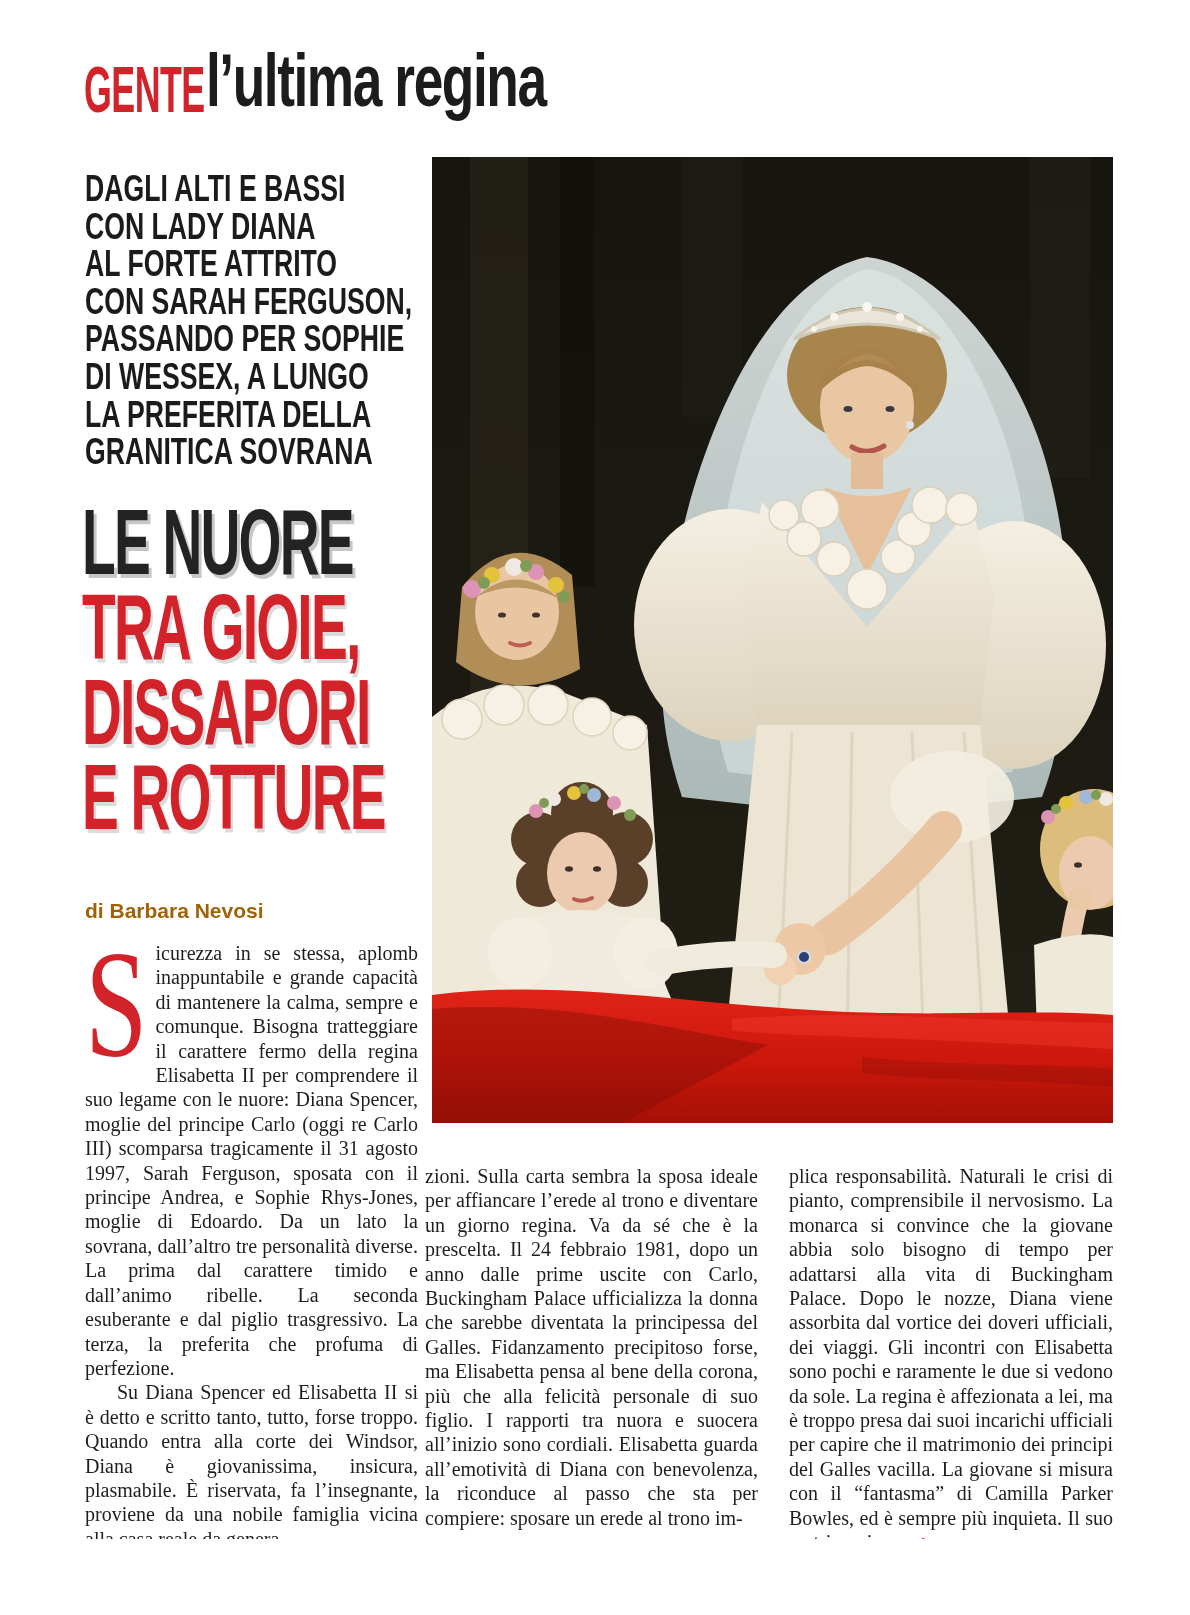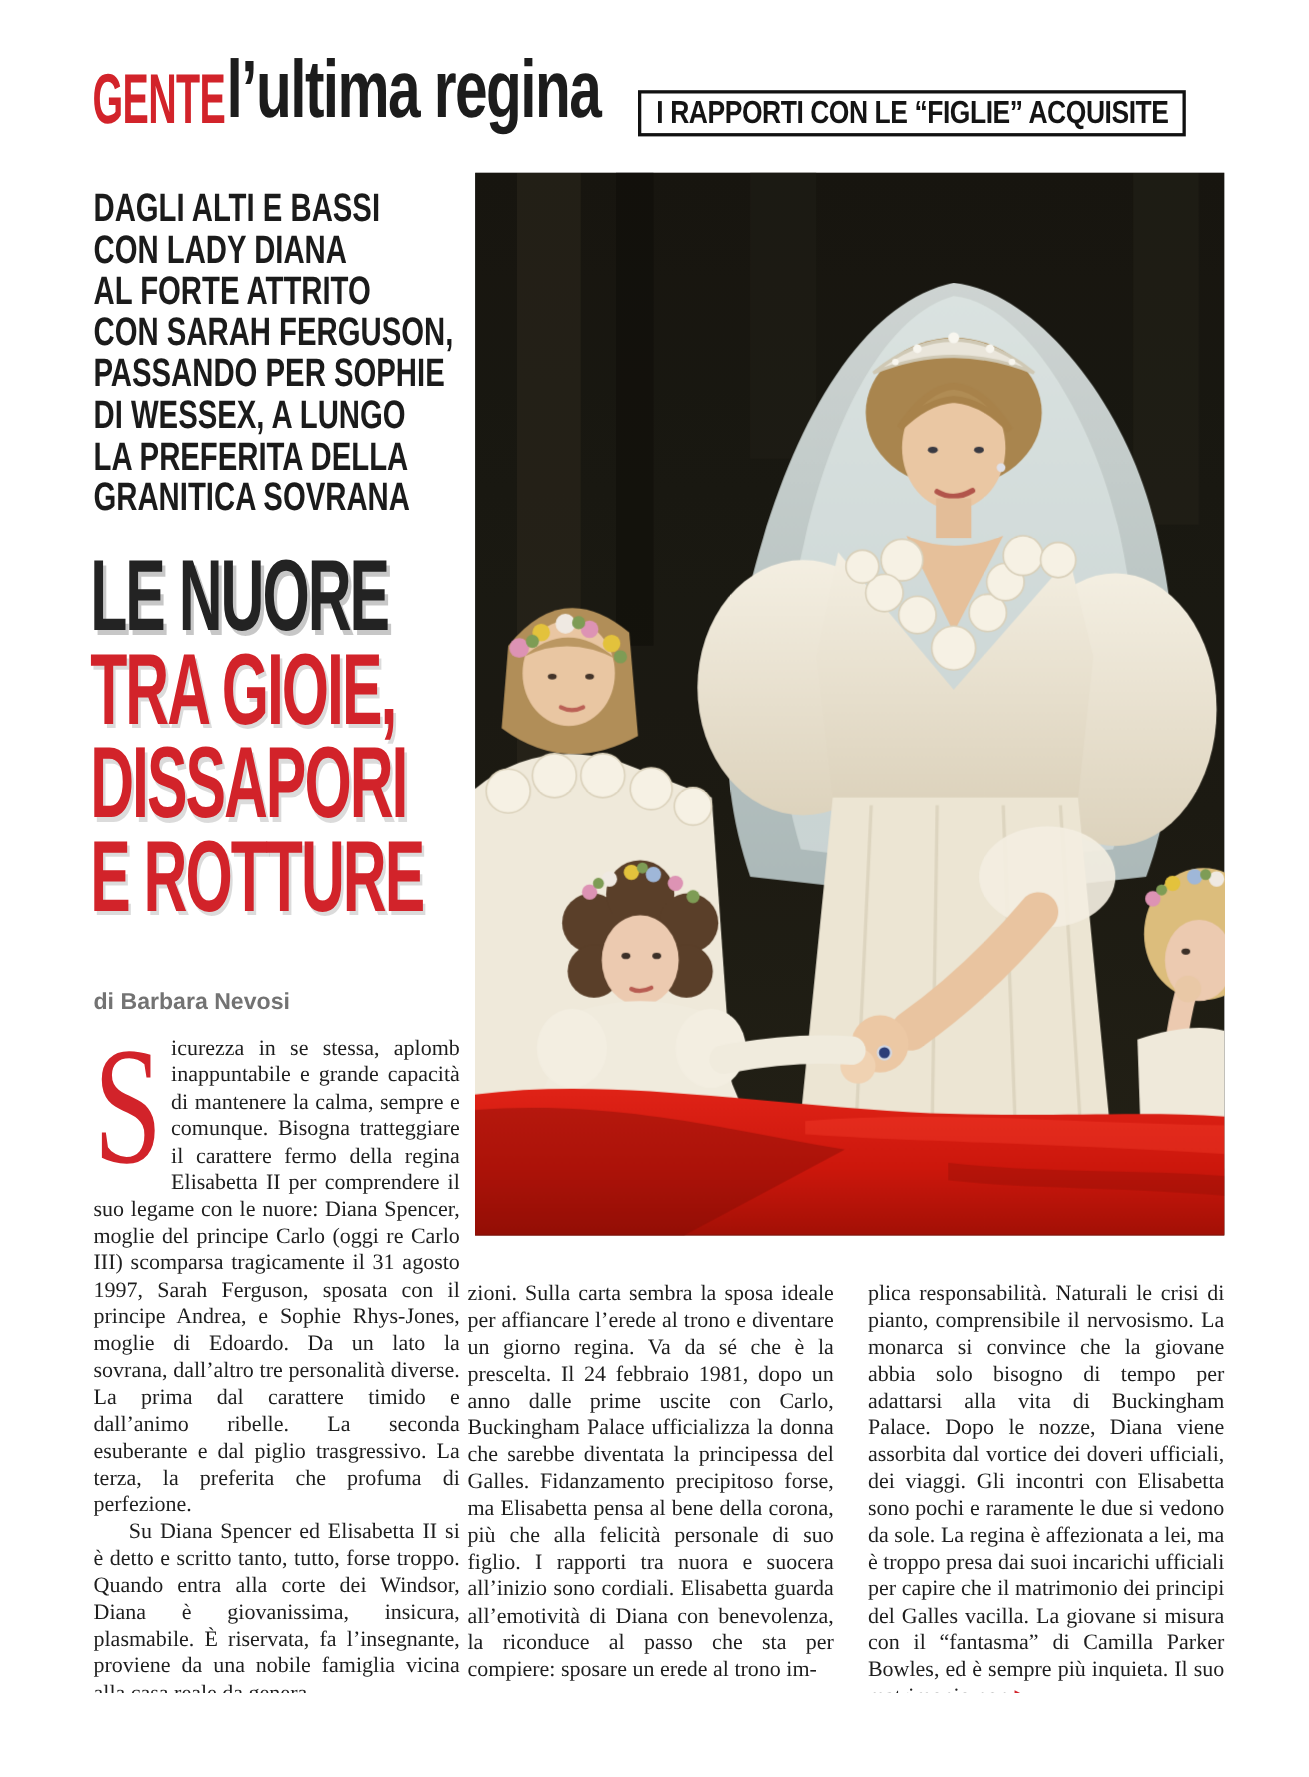--- a/index.html
+++ b/index.html
@@ -20,21 +20,21 @@
   .standfirst{position:absolute;left:85px;top:170px;transform:scaleX(.74);transform-origin:left top;
         color:#1b1b1b;font-weight:700;font-size:36px;line-height:37.6px;white-space:nowrap;}
 
   
   .headline{position:absolute;left:82px;top:500px;font-weight:700;font-size:92px;line-height:85px;
         letter-spacing:-3px;transform:scaleX(.60);transform-origin:left top;white-space:nowrap;}
   .hl-black{color:#232323;text-shadow:5px 4px 0 rgba(0,0,0,.22);}
   .hl-red{color:#d2232a;text-shadow:4px 4px 0 rgba(0,0,0,.14);}
 
   
-  .byline{position:absolute;left:85px;top:899px;font-weight:700;font-size:21px;color:#737373;}
+  .byline{position:absolute;left:85px;top:899px;font-weight:700;font-size:21px;color:#a16207;}
   .col{position:absolute;font-family:"Liberation Serif",serif;font-size:20px;line-height:24.4px;
         color:#1e1e1e;text-align:justify;hyphens:auto;}
   .col p{margin:0;}
   .col1{left:85px;top:941px;width:333px;height:622px;overflow:hidden;}
   .col1 .para2{text-indent:1.6em;}
   .col2{left:425px;top:1164px;width:333px;}
   .col3{left:789px;top:1164px;width:324px;}
   .dropcap{float:left;font-family:"Liberation Serif",serif;font-weight:400;font-size:152px;
         line-height:.74;color:#d2232a;margin:8px -14px 2px 0;transform:scaleX(.74);transform-origin:left top;}
   .arrow{color:#d2232a;font-family:"DejaVu Sans",sans-serif;font-size:18px;}
@@ -50,23 +50,20 @@
         background:#15120e;overflow:hidden;}
   .photo svg{display:block;width:100%;height:100%;}
 </style>
 </head>
 <body>
 
 <div class="page">
 
   <span class="logo">GENTE</span>
   <span class="section-title">l’ultima regina</span>
-  <div class="kicker-box">
-    <span>I RAPPORTI CON LE “FIGLIE” ACQUISITE</span>
-  </div>
 
   <div class="standfirst">
     <div>DAGLI ALTI E BASSI</div>
     <div>CON LADY DIANA</div>
     <div>AL FORTE ATTRITO</div>
     <div>CON SARAH FERGUSON,</div>
     <div>PASSANDO PER SOPHIE</div>
     <div>DI WESSEX, A LUNGO</div>
     <div>LA PREFERITA DELLA</div>
     <div>GRANITICA SOVRANA</div>

